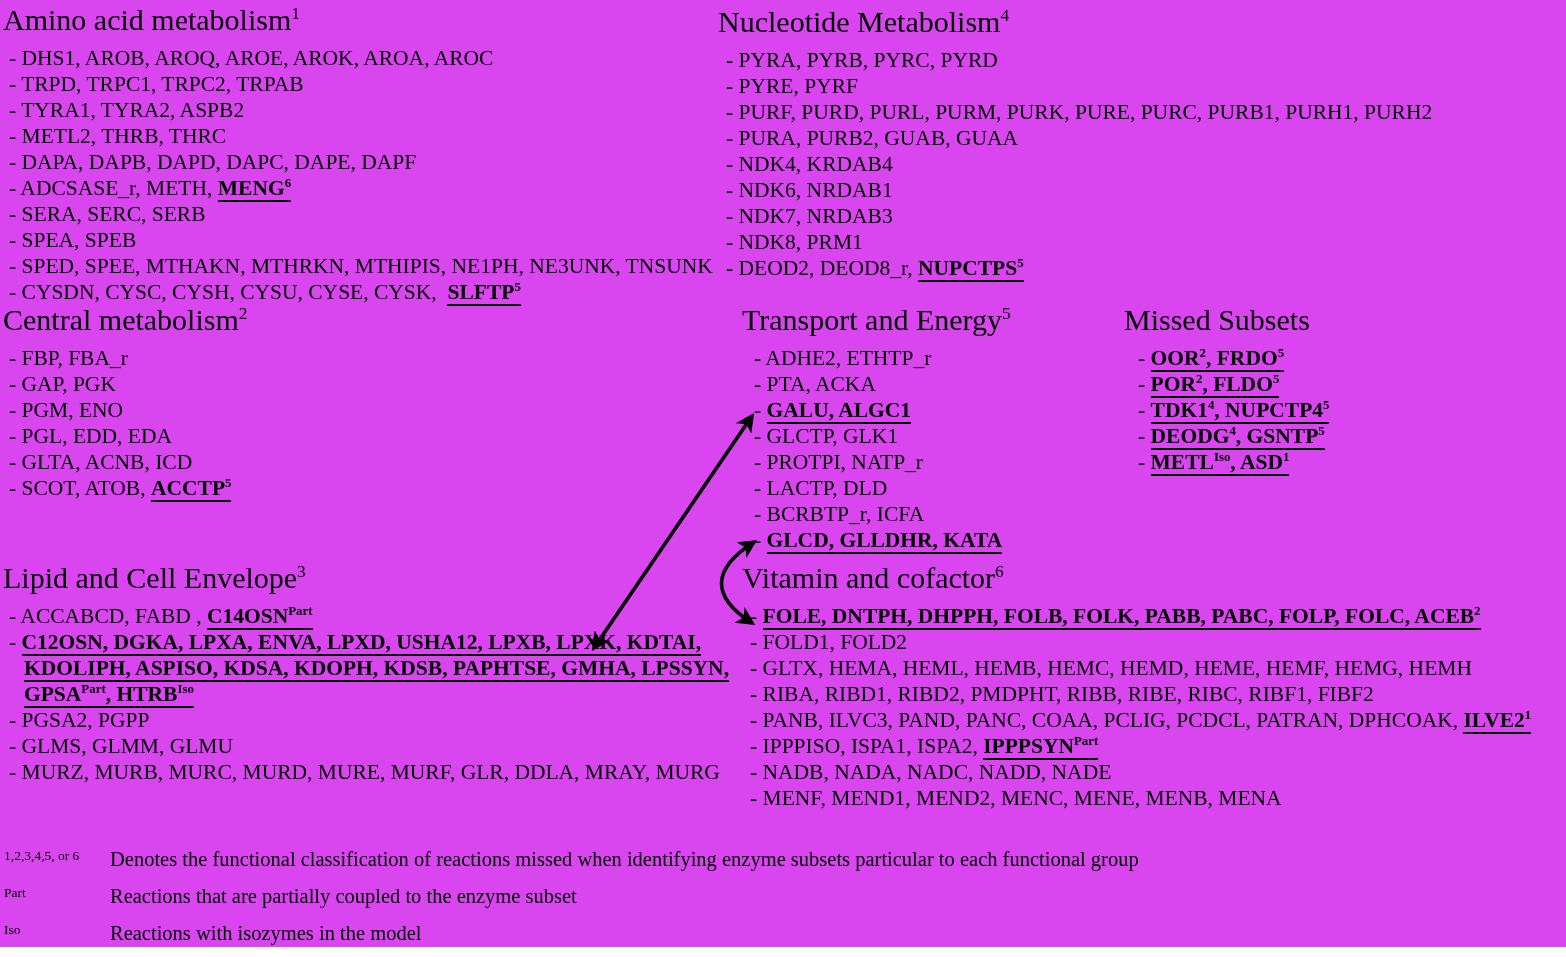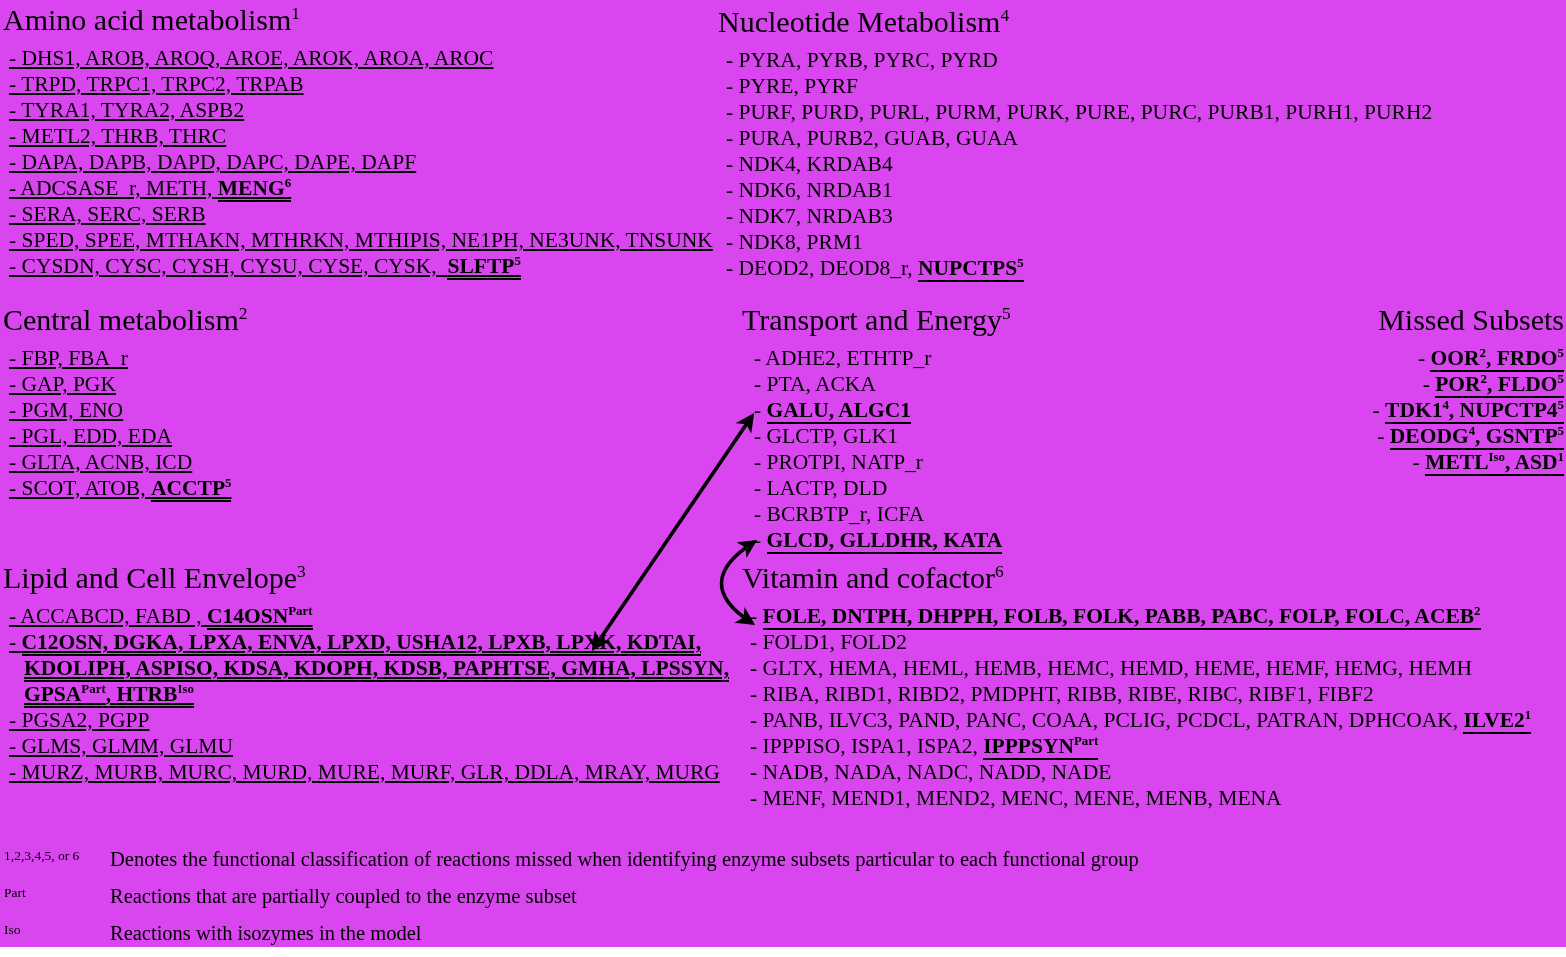--- a/index.html
+++ b/index.html
@@ -6,21 +6,21 @@
   #canvas {
     position:relative; width:1566px; height:947px; background:#d946ef;
     color:#000; font-family:"Liberation Serif","DejaVu Serif",serif; overflow:hidden;
   }
   .sec { position:absolute; }
   .sec-title { font-size:30px; line-height:36px; white-space:nowrap; }
   .sec-title sup { font-size:58%; vertical-align:super; line-height:0; }
   .sec-list { margin-top:7px; }
   .row { font-size:21.5px; line-height:26px; white-space:nowrap; }
   .row.cont { padding-left:15px; }
-  .indent-6  .row { padding-left:6px;text-decoration:underline; }
+  .indent-6  .row { padding-left:6px; }
   .indent-8  .row { padding-left:8px; }
   .indent-12 .row { padding-left:12px; }
   .indent-14 .row { padding-left:14px; }
   .row.cont { padding-left:21px; }
   .em { font-weight:bold; border-bottom:2.5px solid #000; }
   .row sup { vertical-align:super; font-size:60%; line-height:0; font-weight:inherit; }
   #footnotes { position:absolute; left:4px; top:846px; width:1556px; }
   .fn-row { display:flex; align-items:flex-start; margin-bottom:11px; }
   .fn-label { flex:none; width:106px; font-size:13.5px; padding-top:2px; }
   .fn-text { font-size:20.5px; line-height:26px; }
@@ -34,20 +34,21 @@
   <div class="sec indent-6" style="left:3px; top:2px; width:735px;">
     <div class="sec-title"><span>Amino acid metabolism</span><sup>1</sup></div>
     <div class="sec-list">
         <div class="row"><span>- DHS1, AROB, AROQ, AROE, AROK, AROA, AROC</span></div>
         <div class="row"><span>- TRPD, TRPC1, TRPC2, TRPAB</span></div>
         <div class="row"><span>- TYRA1, TYRA2, ASPB2</span></div>
         <div class="row"><span>- METL2, THRB, THRC</span></div>
         <div class="row"><span>- DAPA, DAPB, DAPD, DAPC, DAPE, DAPF</span></div>
         <div class="row"><span>- ADCSASE_r, METH, </span><span class="em"><span>MENG</span><sup>6</sup></span></div>
         <div class="row"><span>- SERA, SERC, SERB</span></div>
+        <div class="row"><span>- SPEA, SPEB</span></div>
         <div class="row"><span>- SPED, SPEE, MTHAKN, MTHRKN, MTHIPIS, NE1PH, NE3UNK, TNSUNK</span></div>
         <div class="row"><span>- CYSDN, CYSC, CYSH, CYSU, CYSE, CYSK, &nbsp;</span><span class="em"><span>SLFTP</span><sup>5</sup></span></div>
       </div>
   </div>
 
   <div class="sec indent-6" style="left:3px; top:302px; width:520px;">
     <div class="sec-title"><span>Central metabolism</span><sup>2</sup></div>
     <div class="sec-list">
         <div class="row"><span>- FBP, FBA_r</span></div>
         <div class="row"><span>- GAP, PGK</span></div>
@@ -93,21 +94,21 @@
         <div class="row"><span>- PTA, ACKA</span></div>
         <div class="row"><span>- </span><span class="em"><span>GALU, ALGC1</span></span></div>
         <div class="row"><span>- GLCTP, GLK1</span></div>
         <div class="row"><span>- PROTPI, NATP_r</span></div>
         <div class="row"><span>- LACTP, DLD</span></div>
         <div class="row"><span>- BCRBTP_r, ICFA</span></div>
         <div class="row"><span>- </span><span class="em"><span>GLCD, GLLDHR, KATA</span></span></div>
       </div>
   </div>
 
-  <div class="sec indent-14" style="left:1124px; top:302px; width:440px;text-align:right;">
+  <div class="sec indent-14" style="left:1124px; top:302px; width:440px;">
     <div class="sec-title"><span>Missed Subsets</span><sup></sup></div>
     <div class="sec-list">
         <div class="row"><span>- </span><span class="em"><span>OOR</span><sup>2</sup><span>, FRDO</span><sup>5</sup></span></div>
         <div class="row"><span>- </span><span class="em"><span>POR</span><sup>2</sup><span>, FLDO</span><sup>5</sup></span></div>
         <div class="row"><span>- </span><span class="em"><span>TDK1</span><sup>4</sup><span>, NUPCTP4</span><sup>5</sup></span></div>
         <div class="row"><span>- </span><span class="em"><span>DEODG</span><sup>4</sup><span>, GSNTP</span><sup>5</sup></span></div>
         <div class="row"><span>- </span><span class="em"><span>METL</span><sup>Iso</sup><span>, ASD</span><sup>1</sup></span></div>
       </div>
   </div>
 

